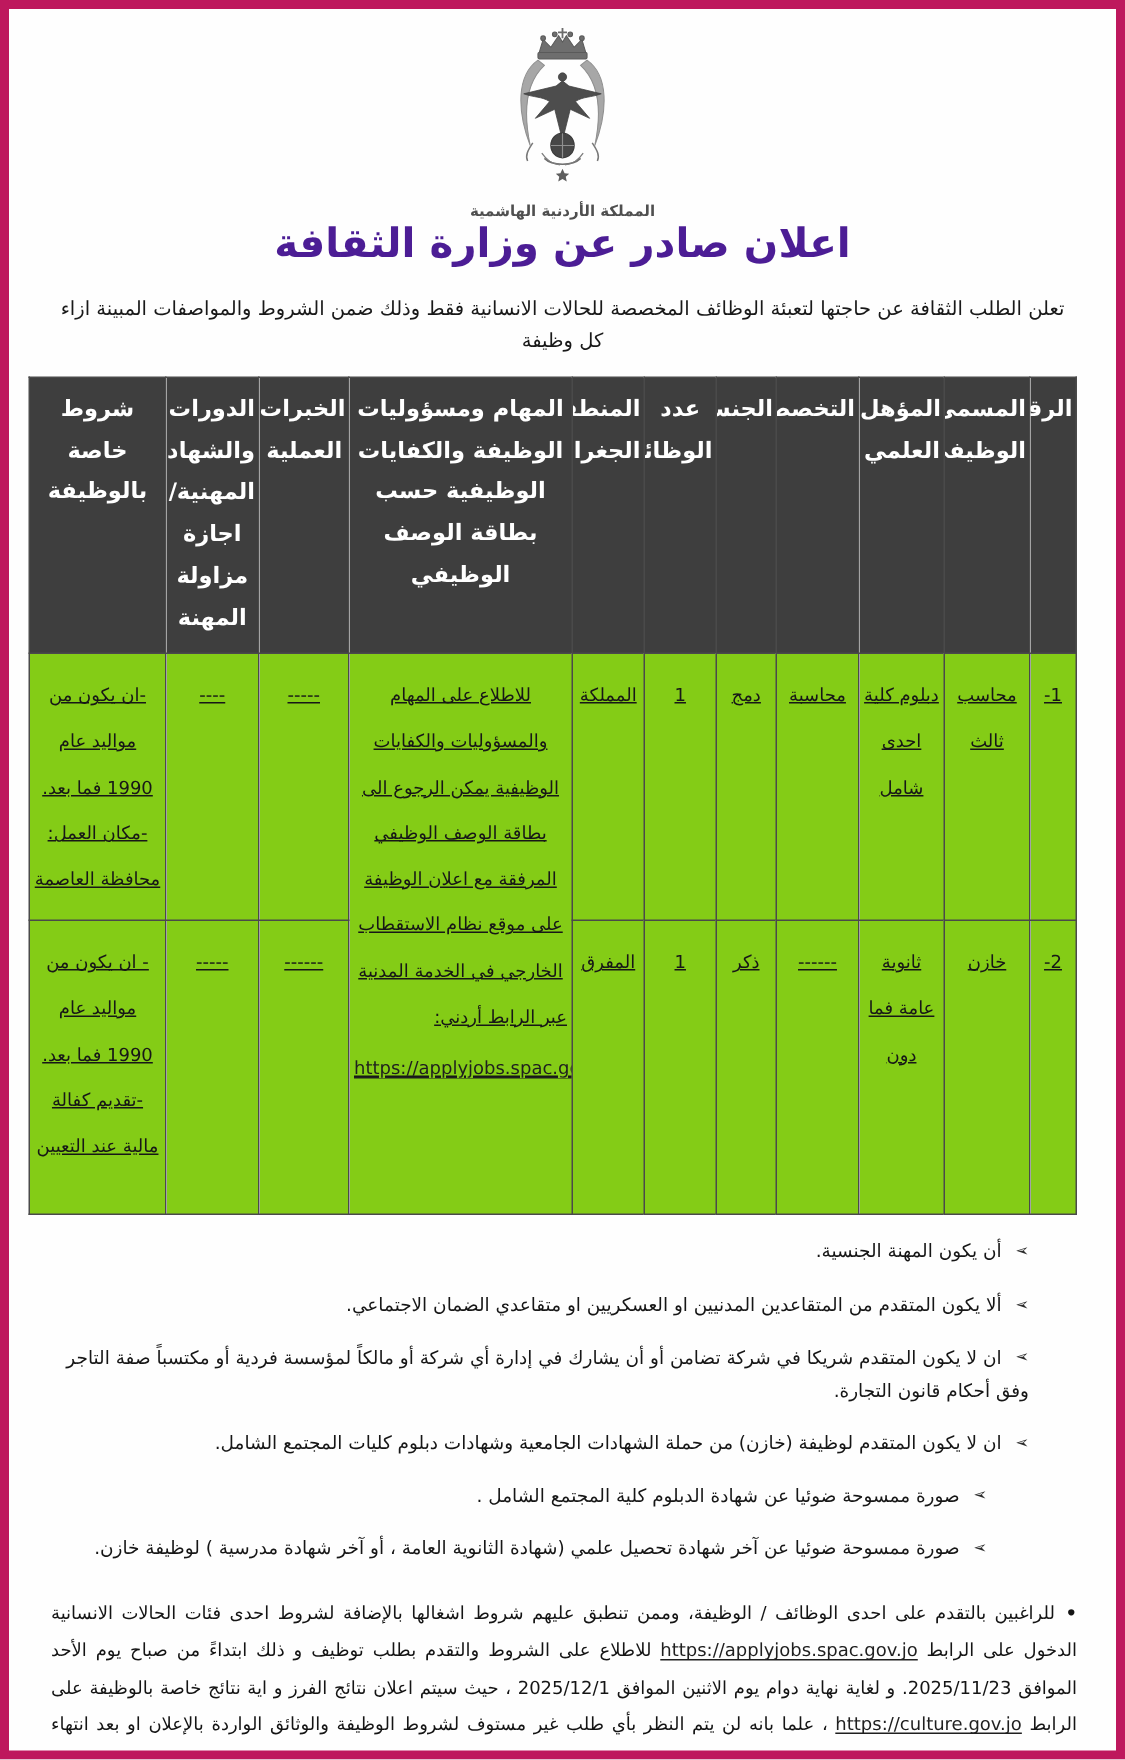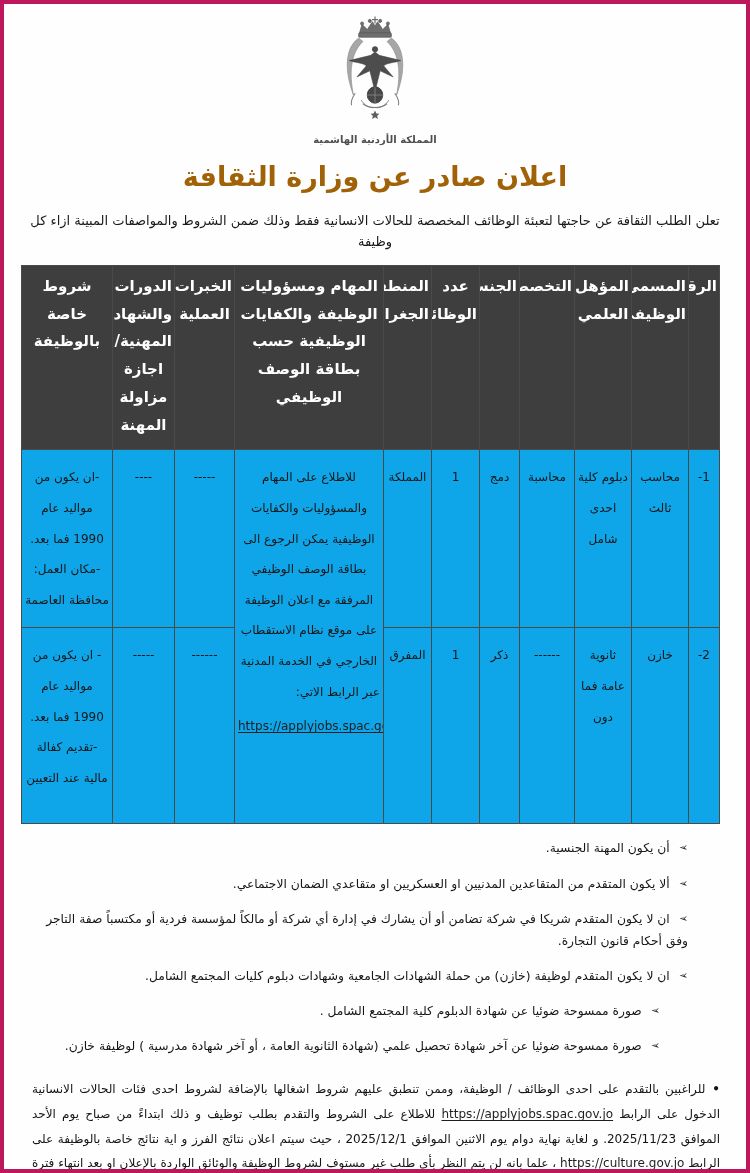--- a/index.html
+++ b/index.html
@@ -2,54 +2,54 @@
 <html lang="ar" dir="rtl"><head>
 <meta charset="utf-8">
 <style>
   html,body { margin:0; padding:0; background:#e8e8e8; }
   .page {
     width:750px; height:1173px;
     background:#fefefe;
     position:relative;
     margin:0 auto;
     box-sizing:border-box;
-    border:4px solid #be185d;
+    border:6px solid #be185d;
     font-family:"DejaVu Sans", sans-serif;
     direction:rtl;
     color:#1f1f1f;
     overflow:hidden;
   }
   .content { padding:6px 26px 0 26px; }
 
   .emblem-wrap { text-align:center; margin-top:4px; height:112px; }
   .kingdom-label {
     text-align:center; font-size:10px; font-weight:bold; color:#4f4f4f;
     filter:blur(0.45px); margin-top:8px; letter-spacing:0.5px;
   }
   .doc-title {
-    text-align:center; font-size:27px; font-weight:600; color:#a16207;
-    margin-top:16px; line-height:1.2;
+    text-align:center; font-size:27px; font-weight:600; color:#4c1d95;
+    margin-top:0; line-height:1.2;
   }
   .intro-line {
     text-align:center; font-size:13px; color:#191919; margin-top:18px; line-height:1.6;
   }
   .intro-line .u { text-underline-offset:3px; }
 
   table.jobs {
     margin:12px auto 0 auto; border-collapse:collapse; table-layout:fixed;
     width:698px;
   }
   table.jobs th, table.jobs td { border:1px solid #4a4a4a; overflow:hidden; }
   table.jobs th {
     background:#3e3e3e; color:#ffffff; font-size:15px; font-weight:bold;
     padding:7px 2px 10px 2px; vertical-align:top; line-height:1.85;
   }
   table.jobs td {
     font-size:12px; text-align:center; vertical-align:top;
-    padding:12px 3px; line-height:2.55; color:#171717; background:#0ea5e9;
+    padding:12px 3px; line-height:2.55; color:#171717; background:#84cc16;text-decoration:underline;
   }
   tr.row-1 { height:150px; }
   tr.row-2 { height:196px; }
   td.num { font-size:12.5px; }
   td.tasks-cell {
     text-align:justify; text-align-last:right; padding:12px 8px; line-height:2.35; font-size:12px;
   }
   .tasks-link { display:block; text-align:center; text-align-last:center; margin-top:4px; direction:ltr; }
   .pre-line { white-space:pre-line; }
   a.lnk, .lnk { color:#1f1f1f; text-decoration:underline; text-underline-offset:2px; }
@@ -153,21 +153,21 @@
       <tbody>
         <tr class="row-1">
           <td class="num" dir="ltr">-1</td>
           <td>محاسب ثالث</td>
           <td>دبلوم كلية احدى شامل</td>
           <td>محاسبة</td>
           <td>دمج</td>
           <td>1</td>
           <td>المملكة</td>
           <td class="tasks-cell" rowspan="2">
-            <span>للاطلاع على المهام والمسؤوليات والكفايات الوظيفية يمكن الرجوع الى بطاقة الوصف الوظيفي المرفقة مع اعلان الوظيفة على موقع نظام الاستقطاب الخارجي في الخدمة المدنية عبر الرابط الاتي:</span>
+            <span>للاطلاع على المهام والمسؤوليات والكفايات الوظيفية يمكن الرجوع الى بطاقة الوصف الوظيفي المرفقة مع اعلان الوظيفة على موقع نظام الاستقطاب الخارجي في الخدمة المدنية عبر الرابط أردني:</span>
             <span class="tasks-link lnk">https://applyjobs.spac.gov.jo</span>
           </td>
           <td>-----</td>
           <td>----</td>
           <td class="pre-line">-ان يكون من مواليد عام 1990 فما بعد.
 -مكان العمل:
 محافظة العاصمة</td>
         </tr>
         <tr class="row-2">
           <td class="num" dir="ltr">-2</td>

